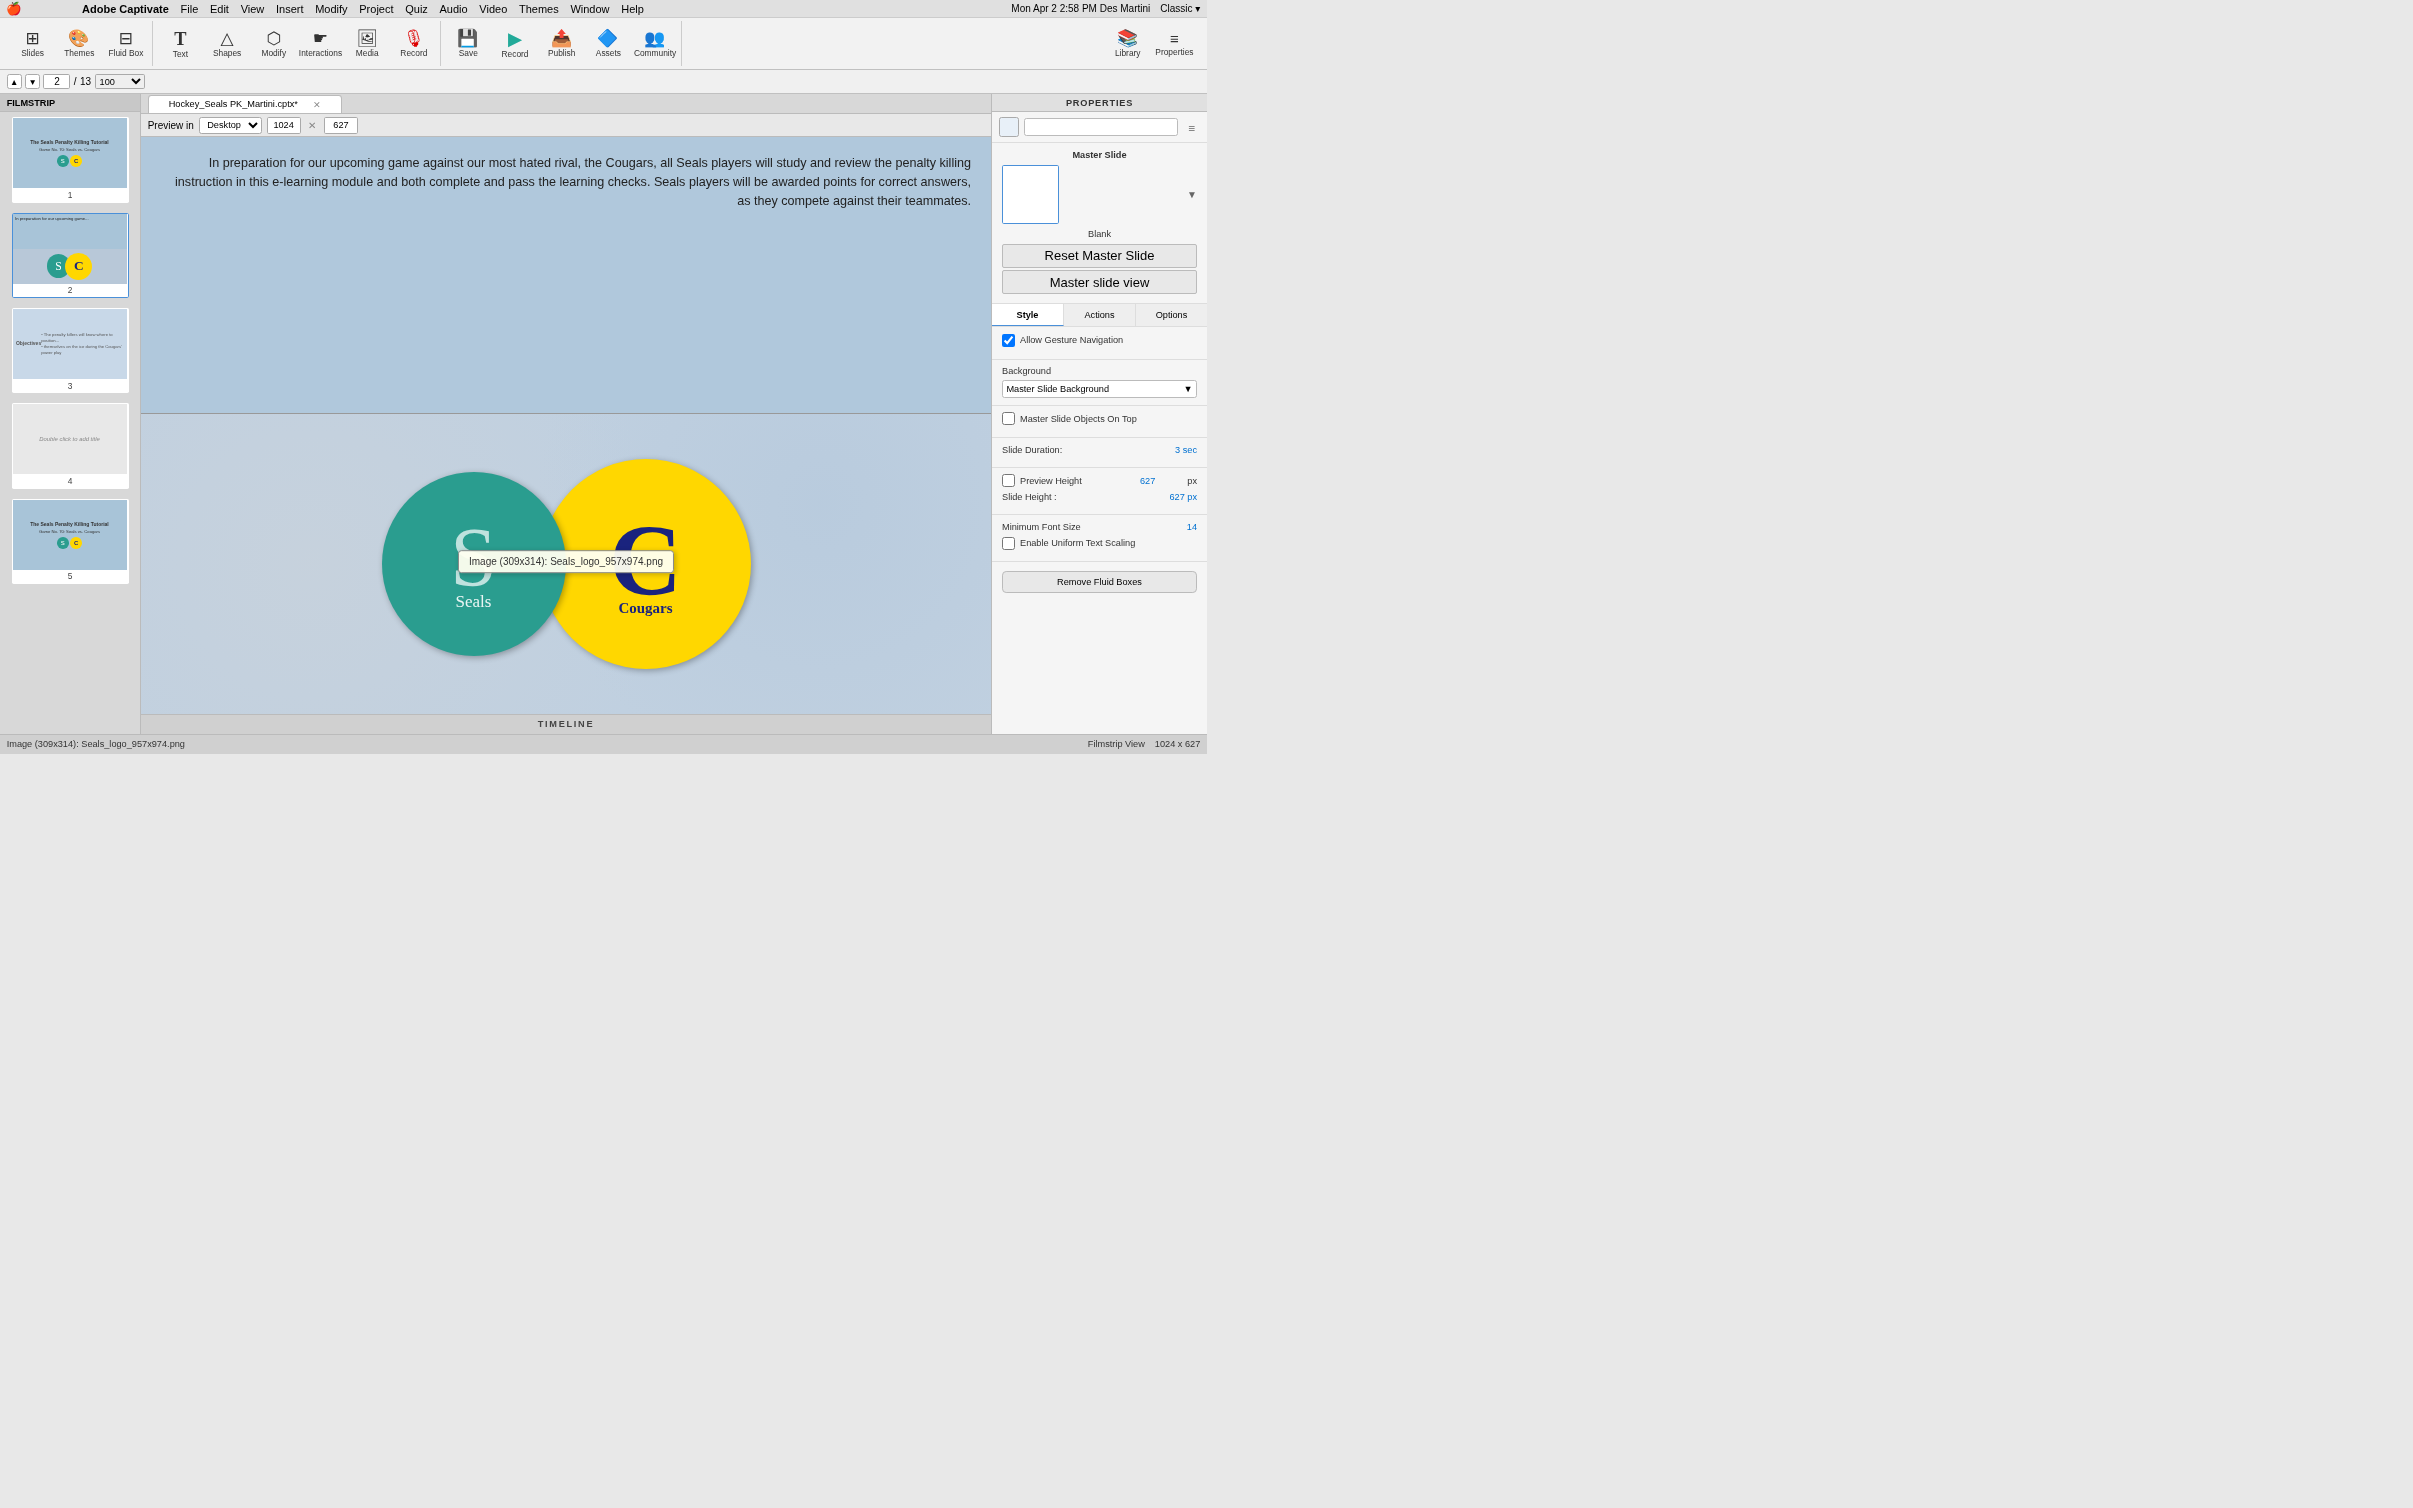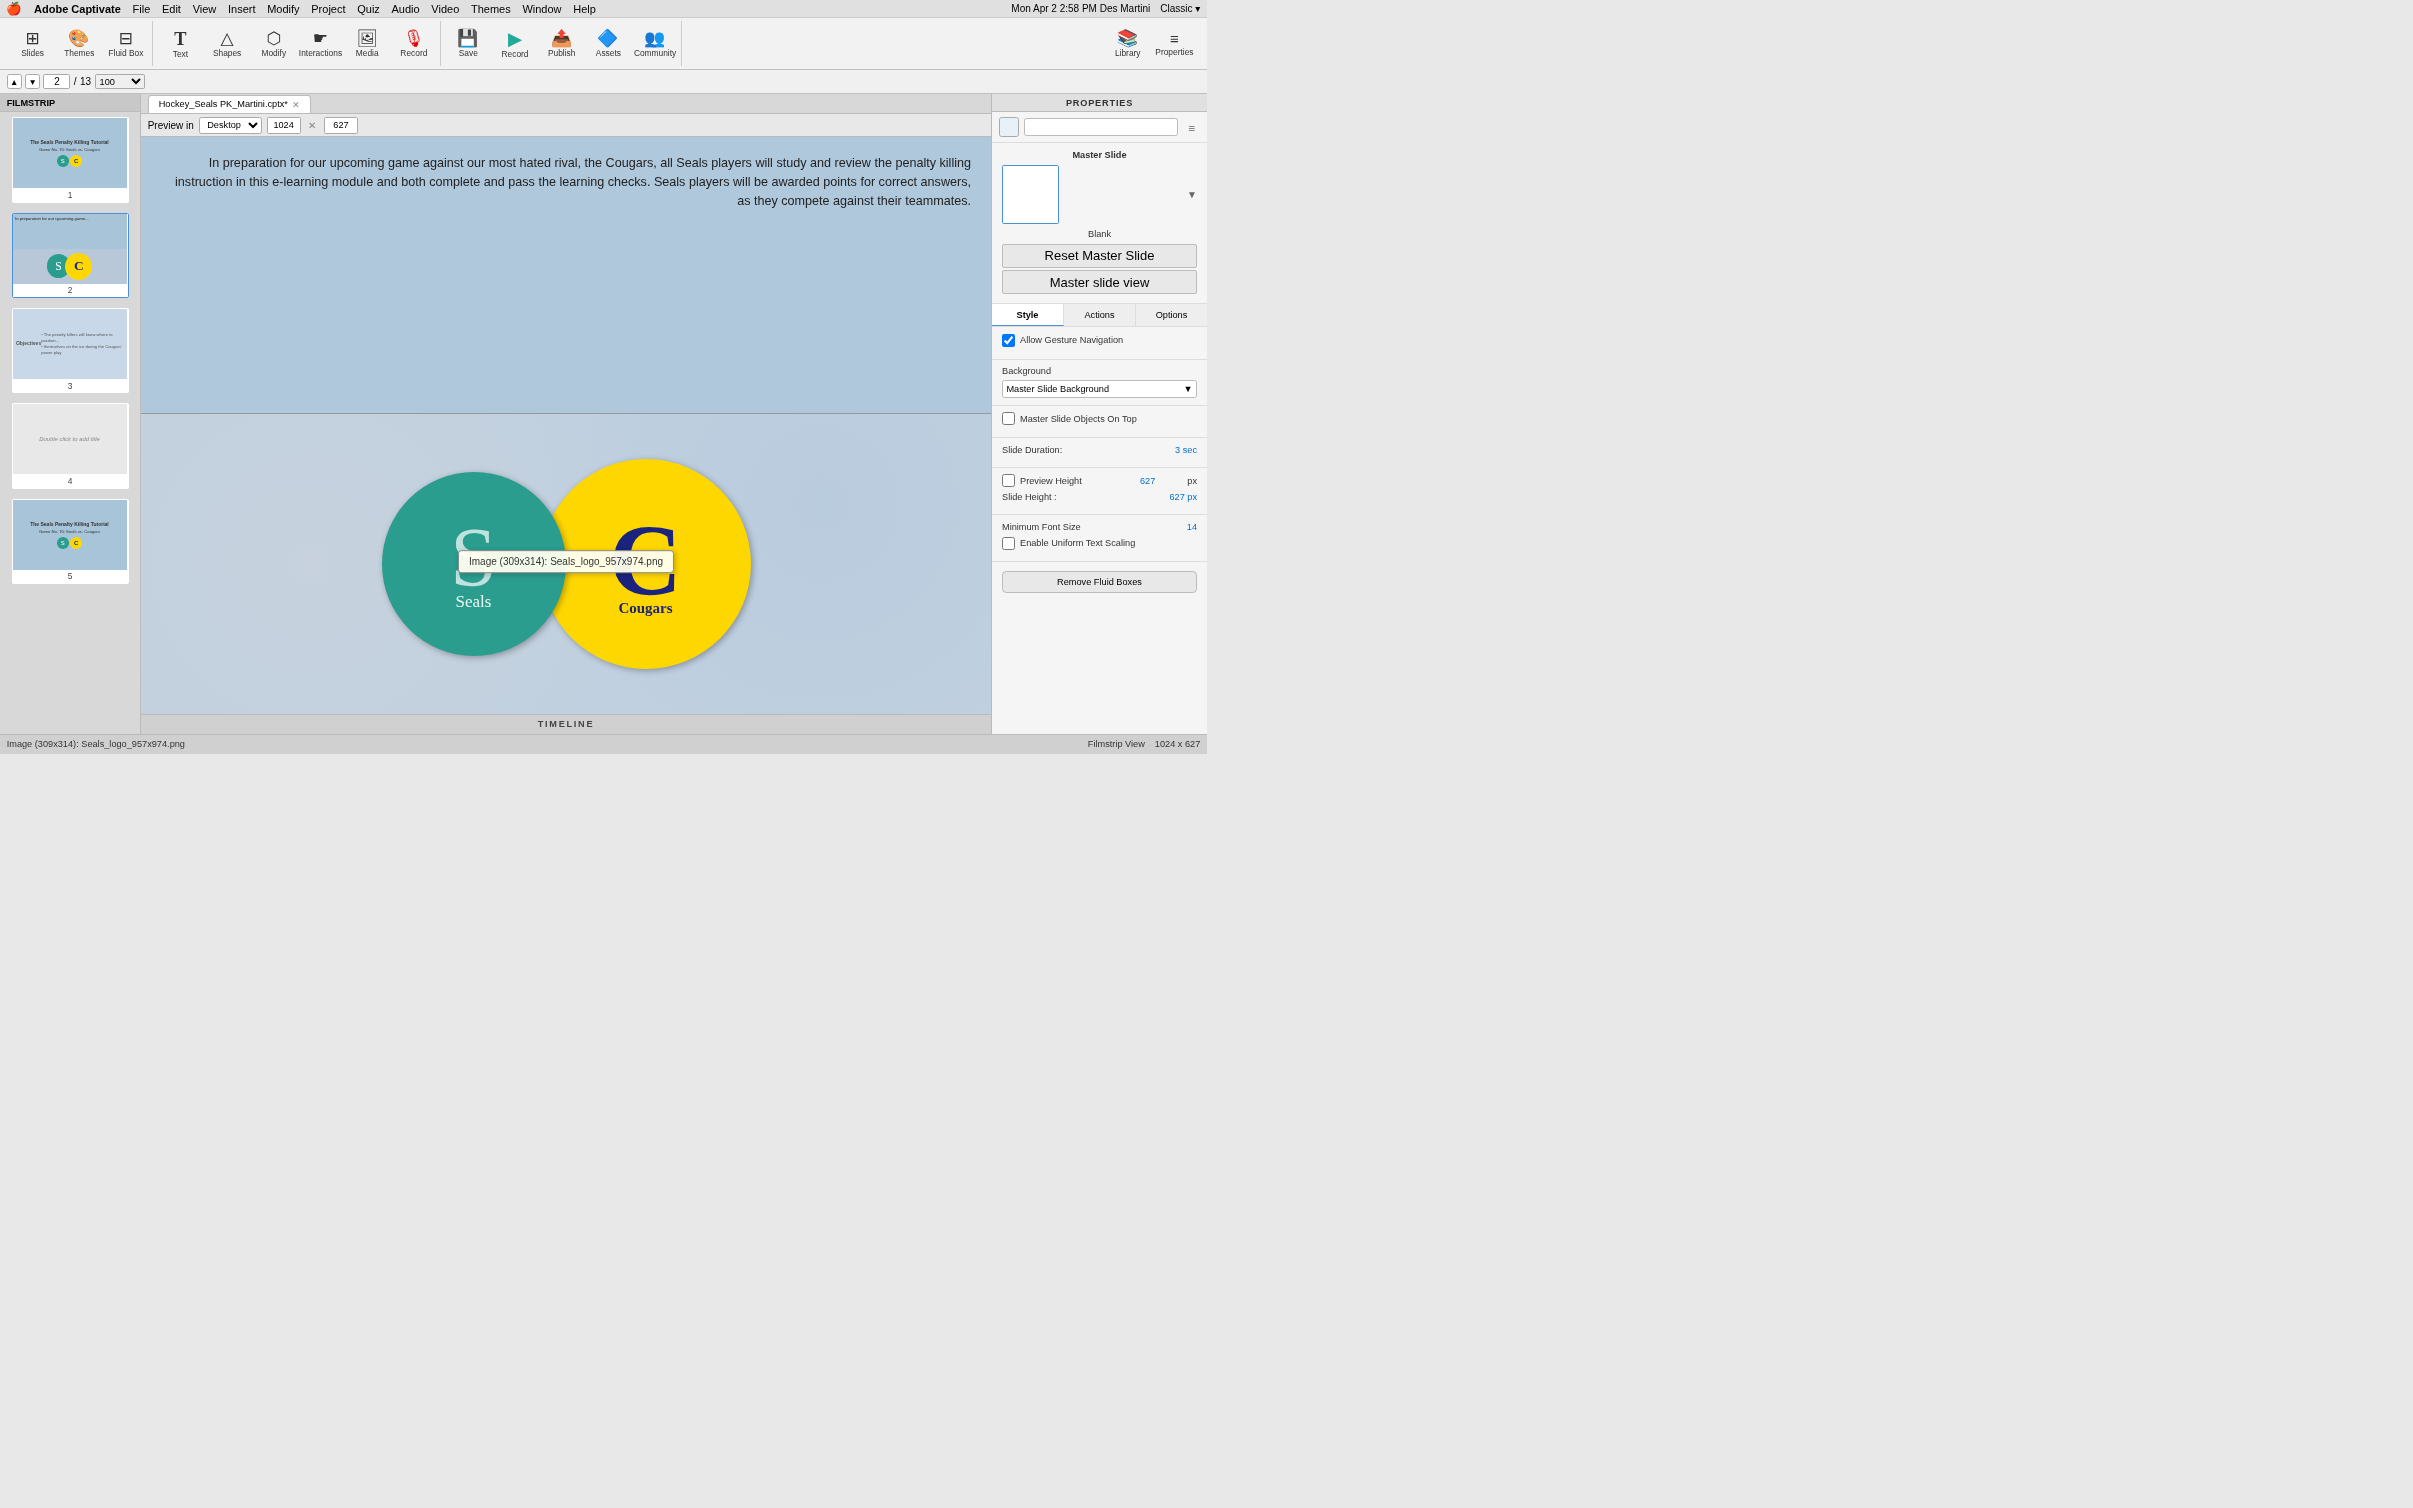--- a/index.html
+++ b/index.html
@@ -12,21 +12,21 @@
       display: flex;
       align-items: center;
       padding: 0 6.7px;
       gap: 13.4px;
       border-bottom: 0.8px solid #ccc;
       font-size: 11px;
       font-weight: 500;
     }
     .menubar-left { display: flex; align-items: center; gap: 11.7px; }
     .apple-icon { font-size: 12.6px; }
-    .app-name { font-weight: 700; }
+    .app-name { font-weight: 700; margin-left: 48px; }
     .menubar-right { margin-left: auto; display: flex; align-items: center; gap: 10px; font-size: 10px; }
 
     
     .toolbar {
       height: 52px;
       background: #f2f2f2;
       border-bottom: 0.8px solid #c0c0c0;
       display: flex;
       align-items: center;
       padding: 0 6.7px;
@@ -157,29 +157,29 @@
     .tab-bar {
       height: 20px;
       background: #d8d8d8;
       border-bottom: 0.8px solid #bbb;
       display: flex;
       align-items: flex-end;
       padding: 0 6.7px;
     }
     .tab {
       height: 18.4px;
-      padding: 0 10px;
+      padding: 0 20px;
       background: #e8e8e8;
       border: 0.8px solid #bbb;
       border-bottom: none;
       border-radius: 3.4px 3.4px 0 0;
       font-size: 9.2px;
       display: flex;
       align-items: center;
-      gap: 4px;
+      gap: 15px;
       cursor: pointer;
     }
     .tab.active { background: #fff; }
     .preview-bar {
       height: 23.5px;
       background: #e8e8e8;
       border-bottom: 0.8px solid #bbb;
       display: flex;
       align-items: center;
       padding: 0 6.7px;

